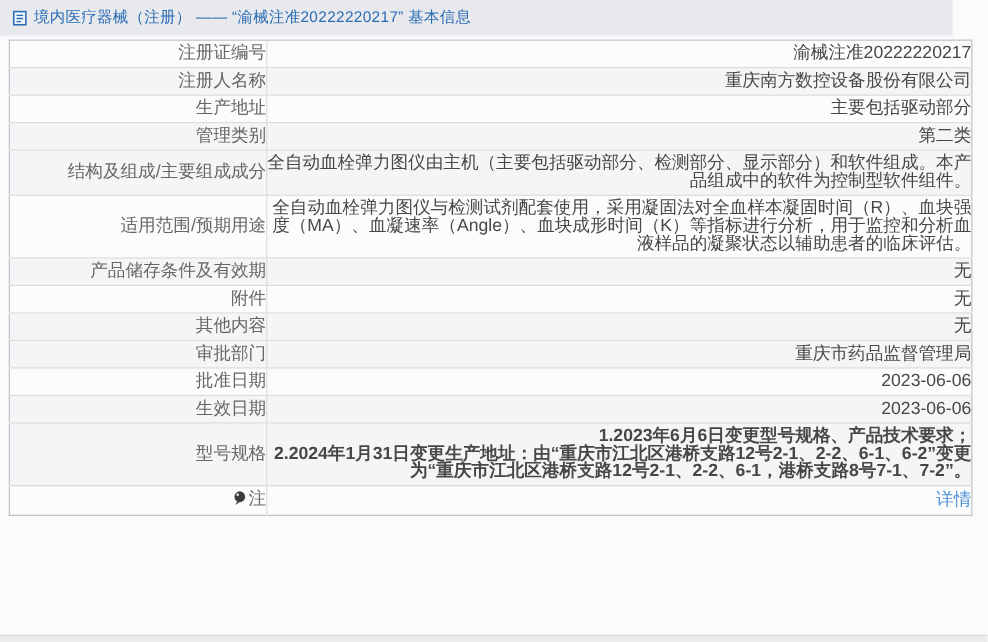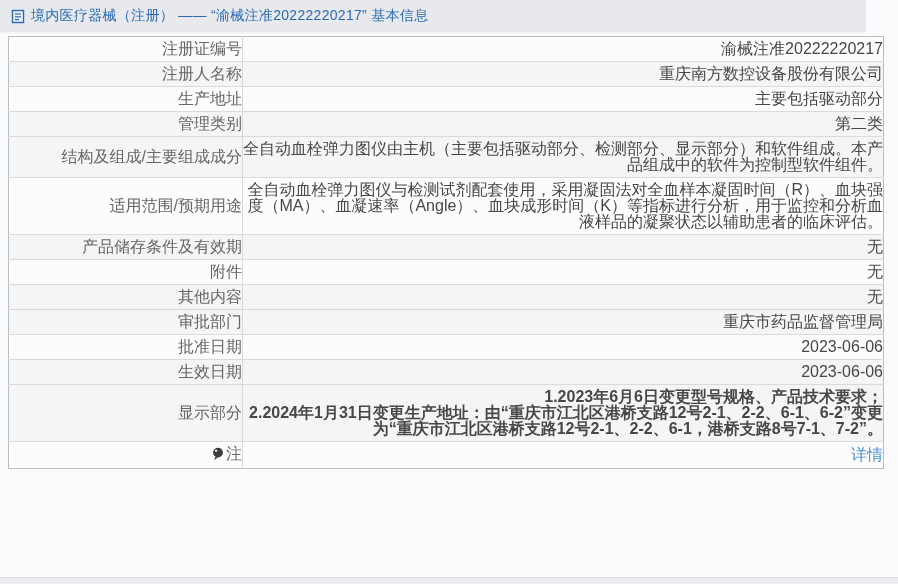--- a/index.html
+++ b/index.html
@@ -133,21 +133,21 @@
       </tr>
       <tr class="row-odd">
         <td class="label-cell"><span>批准日期</span></td>
         <td class="value-cell"><span>2023-06-06</span></td>
       </tr>
       <tr class="row-even">
         <td class="label-cell"><span>生效日期</span></td>
         <td class="value-cell"><span>2023-06-06</span></td>
       </tr>
       <tr class="row-even">
-        <td class="label-cell"><span>显示部分</span></td>
+        <td class="label-cell"><span>型号规格</span></td>
         <td class="value-cell">
           <div class="value-line">1.2023年6月6日变更型号规格、产品技术要求；</div>
           <div class="value-line">2.2024年1月31日变更生产地址：由“重庆市江北区港桥支路12号2-1、2-2、6-1、6-2”变更为“重庆市江北区港桥支路12号2-1、2-2、6-1，港桥支路8号7-1、7-2”。</div>
         </td>
       </tr>
       <tr class="row-odd">
         <td class="label-cell"><span class="balloon-icon"><svg width="12" height="14" viewBox="0 0 12 14">
               <circle cx="6" cy="5.6" r="4.9" fill="#3c3c3c"></circle>
               <circle cx="4.1" cy="3.7" r="1.2" fill="#ffffff" opacity="0.85"></circle>
               <path d="M3.6 9.6 L2.1 13.2 L5.8 10.4 Z" fill="#3c3c3c"></path>

